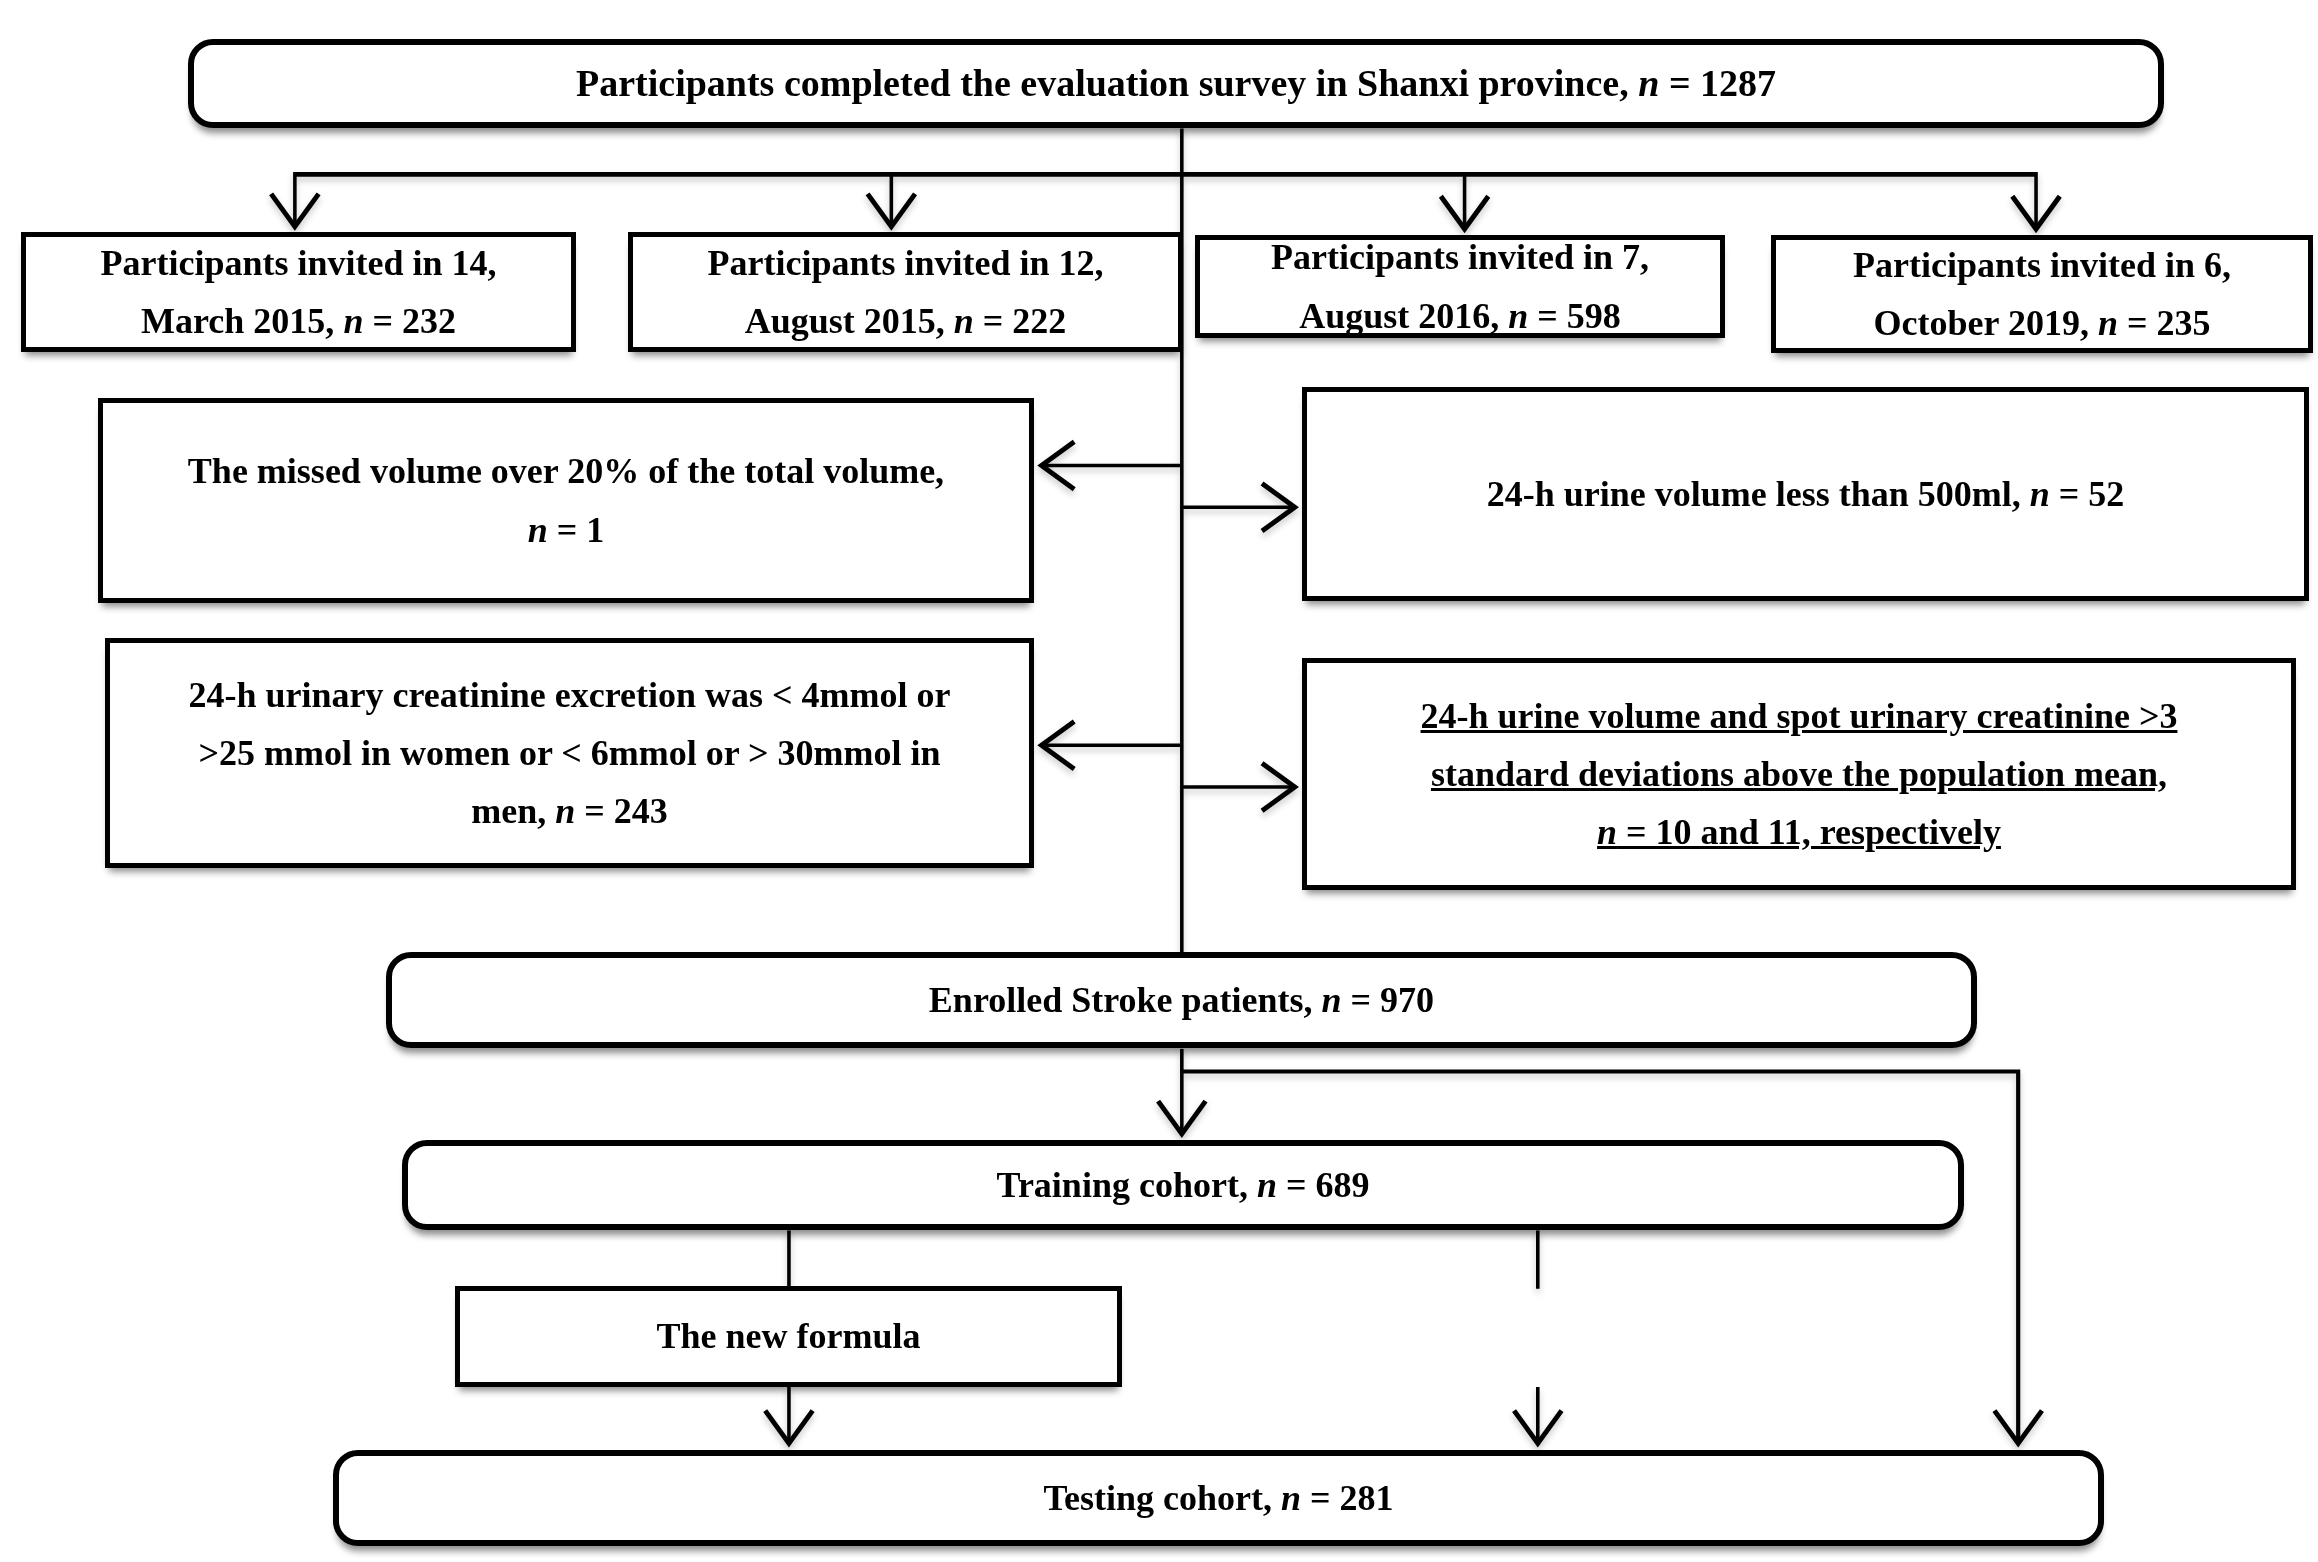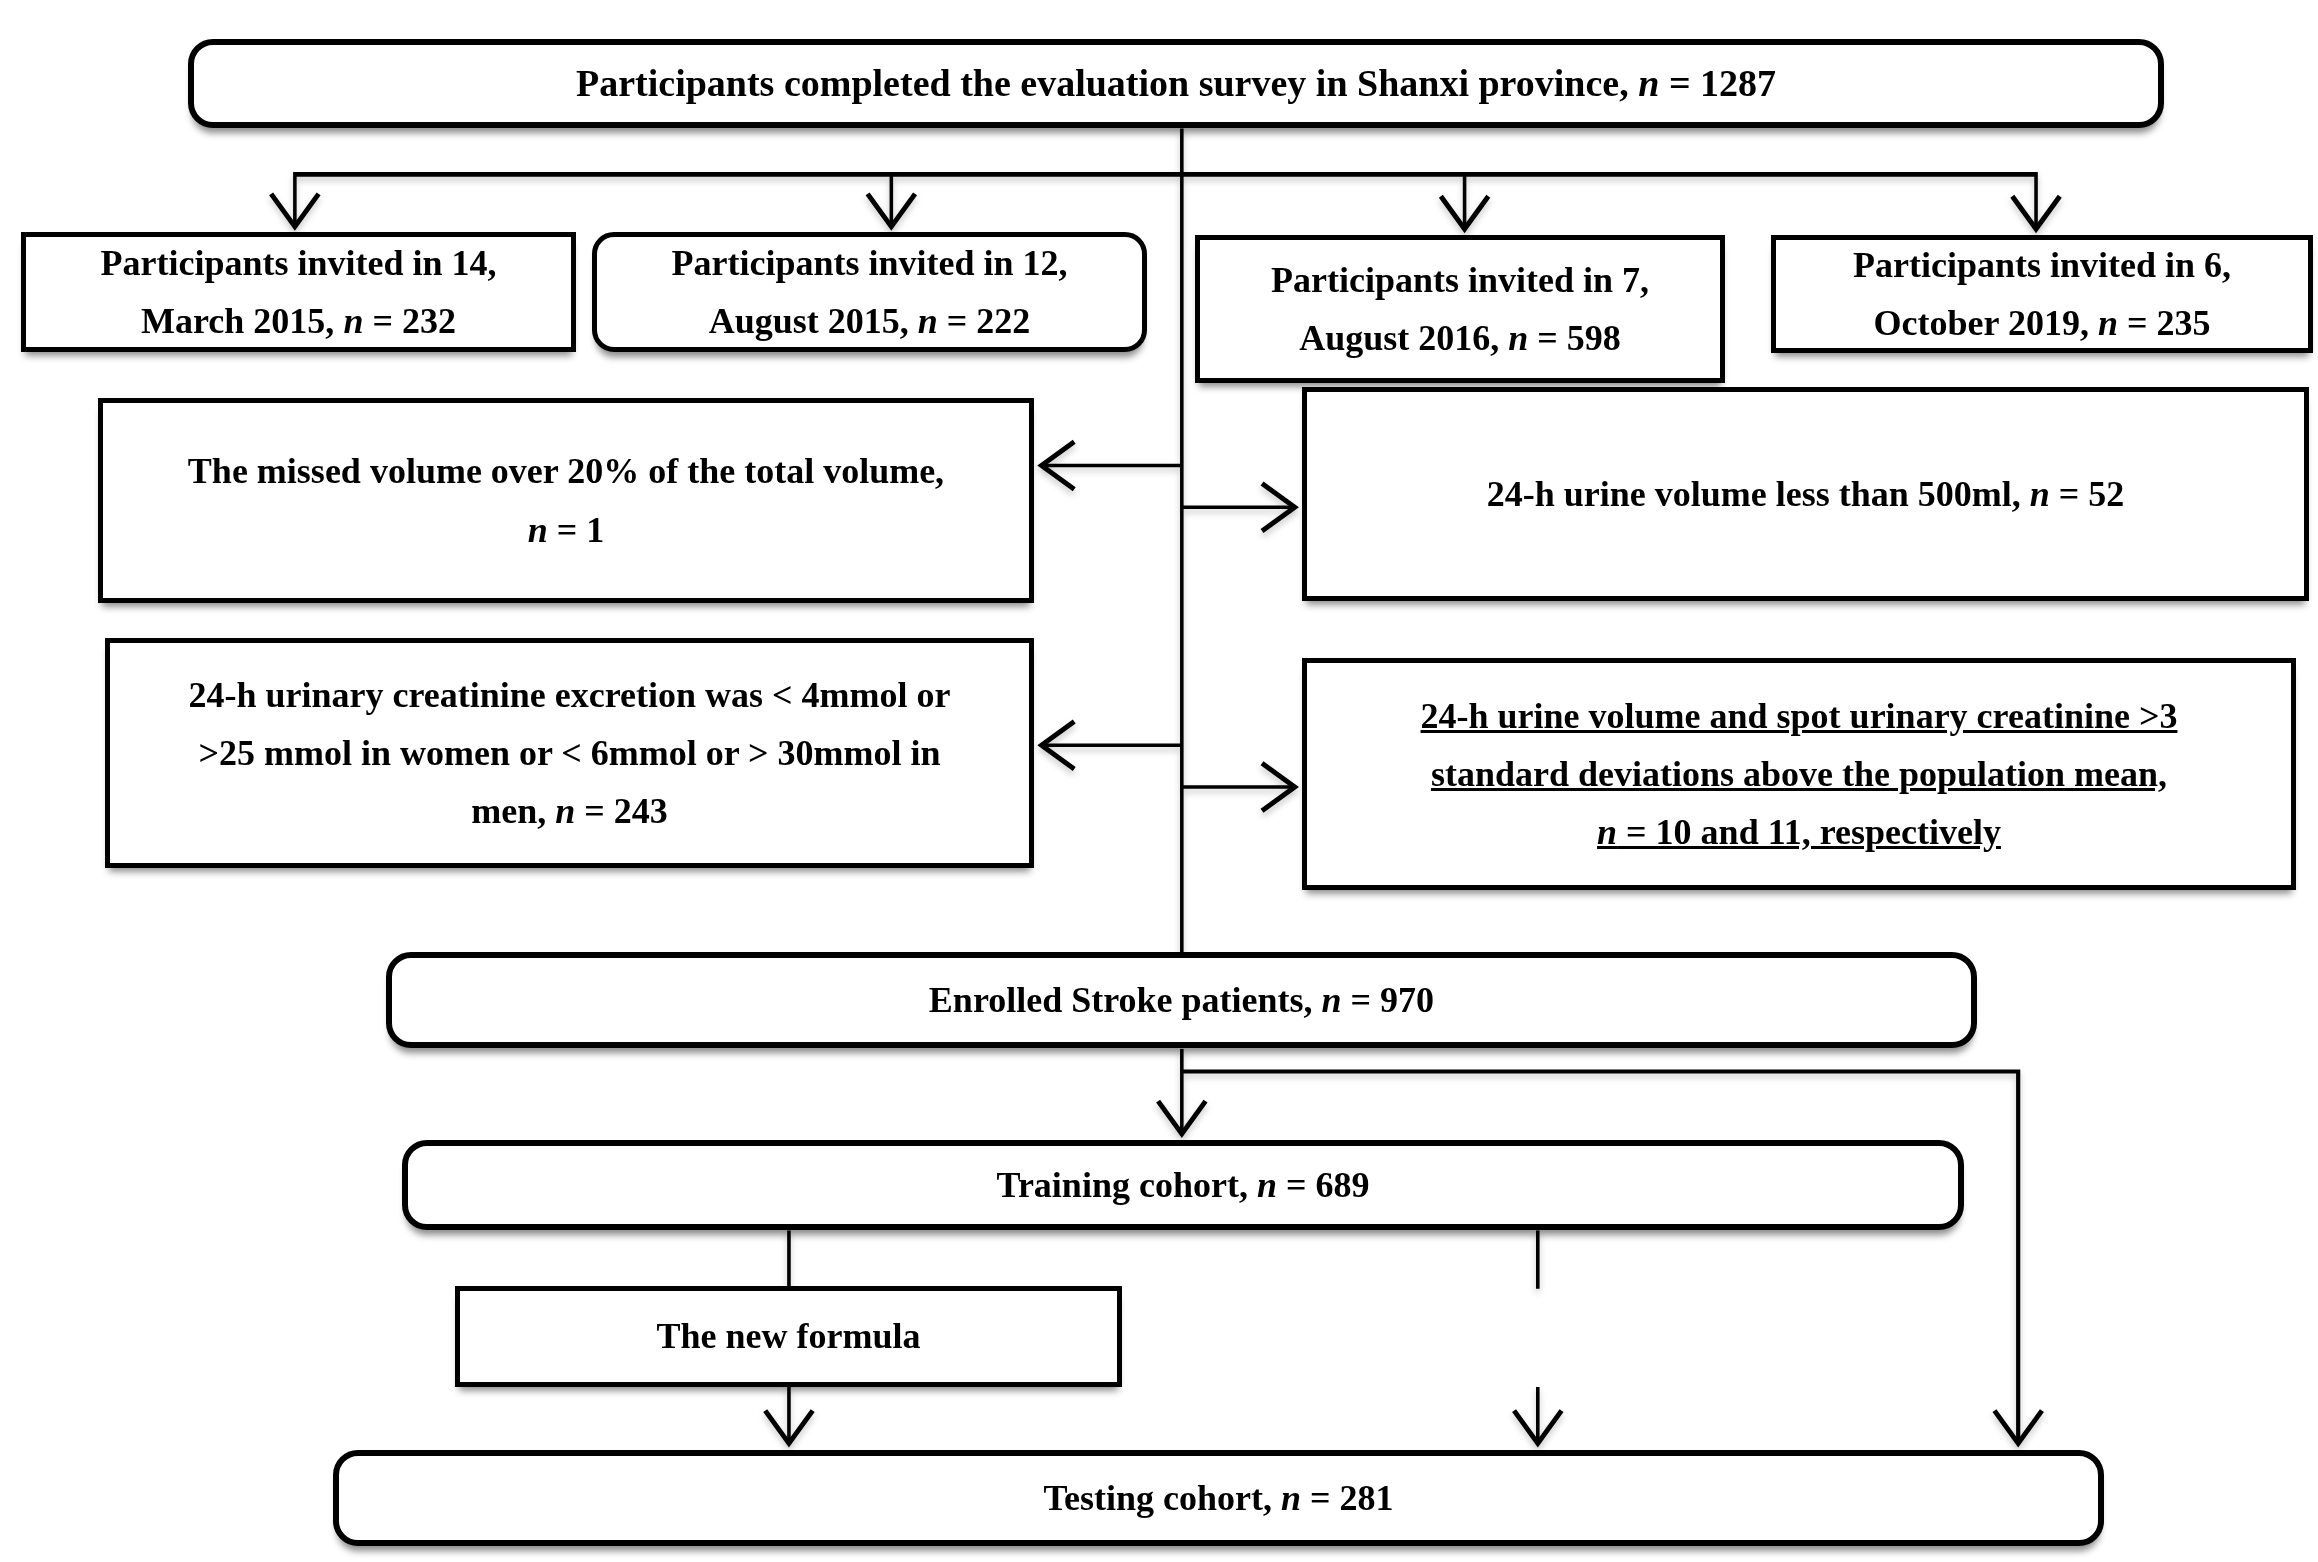--- a/index.html
+++ b/index.html
@@ -39,22 +39,22 @@
     white-space:nowrap;
     font-size:36px;
     line-height:1.62;
   }
   .line i{font-style:italic;}
   .big .line{font-size:38px;}
 
   
   #n-survey     {left:188px;  top:39px;   width:1976px; height:89px;}
   #n-inv1       {left:21px;   top:232px;  width:555px;  height:120px;}
-  #n-inv2       {left:592px; top:232px;  width:555px;  height:120px;border-radius:22px;}
-  #n-inv3       {left:1195px; top:235px;  width:530px;  height:148px;}
+  #n-inv2       {left:628px; top:232px;  width:555px;  height:120px;}
+  #n-inv3       {left:1195px; top:235px;  width:530px;  height:103px;}
   #n-inv4       {left:1771px; top:235px;  width:542px;  height:118px;}
   #n-excl1l     {left:98px;  top:398px;  width:936px; height:205px;}
   #n-excl1r     {left:1302px; top:387px;  width:1007px; height:214px;}
   #n-excl2l     {left:105px;  top:638px; width:929px; height:230px;}
   #n-excl2r     {left:1302px; top:658px; width:994px; height:232px;text-decoration:underline;}
   #n-enrolled   {left:386px;  top:952px; width:1591px; height:96px;}
   #n-training   {left:386px;  top:1140px; width:1562px; height:90px;margin-left:16px;}
   #n-newformula {left:455px;  top:1286px; width:667px; height:101px;}
   #n-published  {left:1225px; top:1286px; width:625px; height:101px;}
   #n-testing    {left:333px;  top:1450px; width:1771px; height:96px;}

